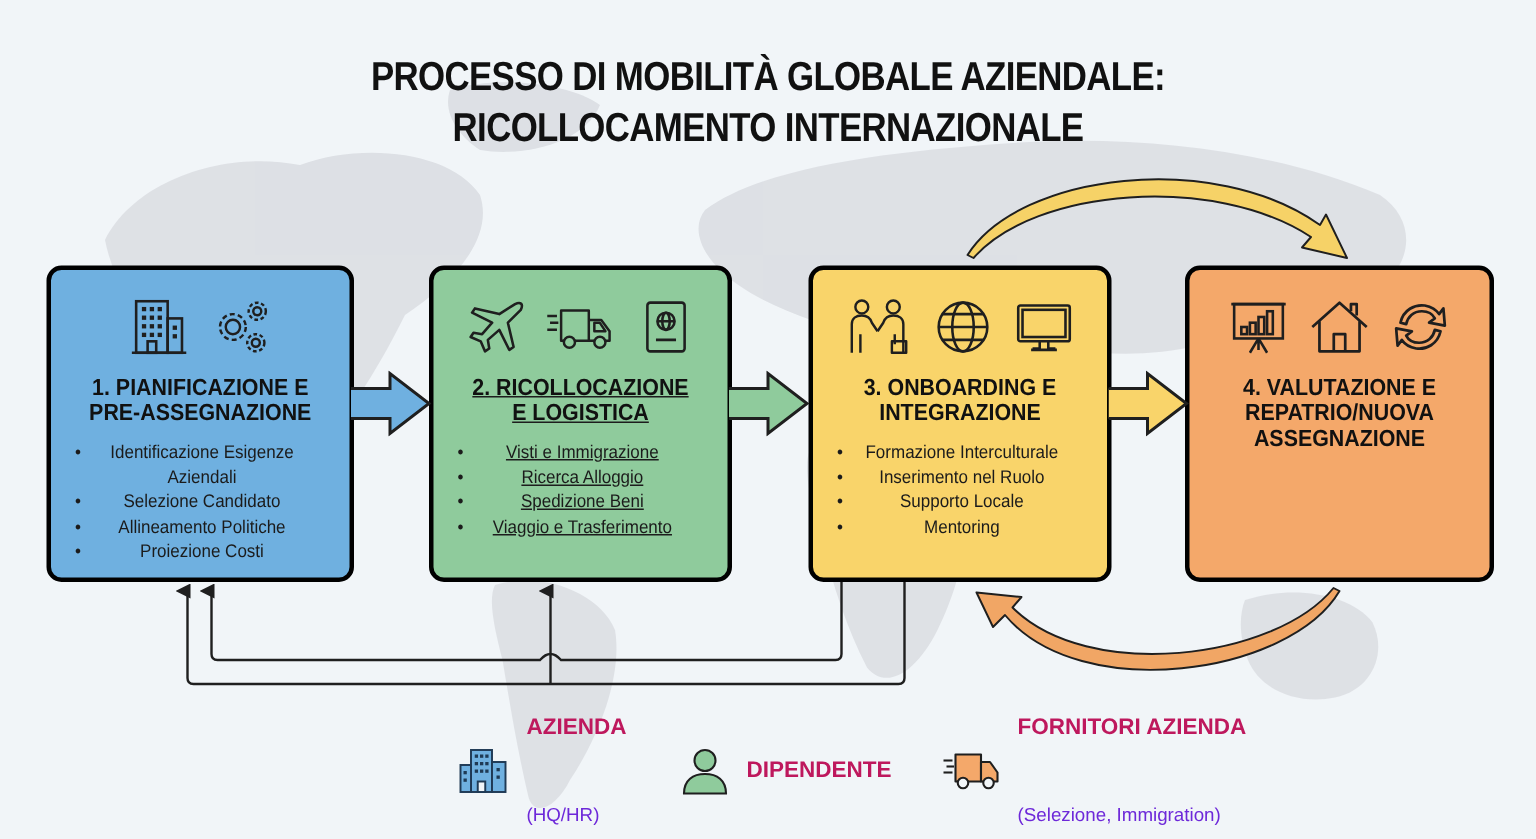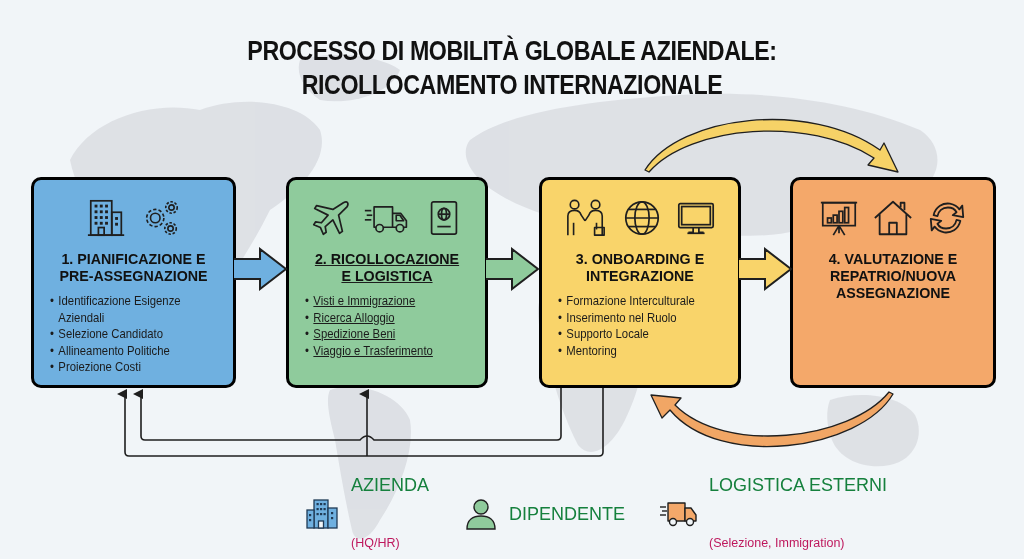--- a/index.html
+++ b/index.html
@@ -28,41 +28,41 @@
   .box .icons {
     display: flex; justify-content: center; align-items: center; gap: 12px;
     height: 56px; margin-top: 2px;
   }
   .box .icons svg { width: 42px; height: 42px; }
   .box h2 {
     font-weight: bold; font-size: 15.5px; line-height: 17px;
     text-align: center; color: #111; margin-top: 4px;
     transform: scaleX(0.92);
   }
-  .box ul { list-style: none; margin-top: 9px; padding-left: 6px; }
+  .box ul { list-style: none; margin-top: 9px; padding-left: 6px; text-align: center; }
   .box li {
     font-size: 12.2px; line-height: 16.5px; color: #1b1b1b;
     padding-left: 9px; position: relative;
     transform-origin: left; transform: scaleX(0.93);
   }
   .box li::before { content: "•"; position: absolute; left: 0; top: 0; }
   .b1 { left: 31px; width: 205px; background: #6fb0e0; }
   .b2 { left: 286px; width: 202px; background: #8fcb9c; text-decoration: underline; }
   .b3 { left: 539px; width: 202px; background: #f9d46a; }
   .b4 { left: 790px; width: 206px; background: #f4a86a; }
   .b4 ul { margin-top: 8px; }
   .arrow { position: absolute; z-index: 4; }
   .legend {
     position: absolute; top: 494px; left: 305px; height: 40px;
     display: flex; align-items: center; z-index: 3;
   }
   .legend-item { display: flex; align-items: center; margin-right: 34px; }
   .legend-item svg { width: 36px; height: 32px; margin-right: 10px; }
-  .legend-text .l1 { font-weight: normal; font-size: 18px; line-height: 14px; color: #15803d; display: block; }
-  .legend-text .l2 { font-size: 12.5px; line-height: 14px; color: #be185d; display: block; margin-top: 44px; }
+  .legend-text .l1 { font-weight: bold; font-size: 15px; line-height: 14px; color: #be185d; display: block; }
+  .legend-text .l2 { font-size: 12.5px; line-height: 14px; color: #6d28d9; display: block; margin-top: 44px; }
 </style>
 </head>
 <body>
 
 <svg class="map-bg" viewBox="0 0 1024 559">
   <g fill="#dadde2" opacity="0.85">
     <path d="M70 160 C90 120 150 100 200 110 C240 95 300 100 320 130 C330 160 300 190 270 210 C250 250 230 280 210 300 C190 310 170 290 150 270 C120 240 80 210 70 160 Z"></path>
     <path d="M300 60 C330 50 380 55 400 70 C390 95 350 105 320 100 C305 90 295 75 300 60 Z"></path>
     <path d="M330 390 C360 380 400 395 410 420 C415 450 400 490 380 520 C370 540 355 545 352 530 C345 500 340 470 335 440 C330 420 325 400 330 390 Z"></path>
     <path d="M470 140 C510 110 600 100 680 95 C760 90 850 100 920 130 C950 150 940 190 900 200 C860 210 830 220 800 230 C760 240 720 235 690 230 C650 240 610 235 580 225 C540 215 500 200 480 180 C465 165 462 150 470 140 Z"></path>
@@ -294,17 +294,17 @@
     <svg viewBox="0 0 40 32" stroke="#1f1f1f" stroke-width="1.4" stroke-linejoin="round" style="width:40px">
       <rect x="9" y="5" width="17" height="18" fill="#f4a86a"></rect>
       <path d="M26 10 H32 L37 17 V23 H26 Z" fill="#f4a86a"></path>
       <circle cx="14" cy="24" r="3.5" fill="#f1f5f8"></circle>
         <circle cx="31" cy="24" r="3.5" fill="#f1f5f8"></circle>
       <line x1="1" y1="9" x2="7" y2="9"></line>
         <line x1="3" y1="13" x2="8" y2="13"></line>
         <line x1="1" y1="17" x2="7" y2="17"></line>
     </svg>
     <div class="legend-text">
-      <span class="l1">LOGISTICA ESTERNI</span>
+      <span class="l1">FORNITORI AZIENDA</span>
       <span class="l2">(Selezione, Immigration)</span>
     </div>
   </div>
 </div>
 
 </body></html>

